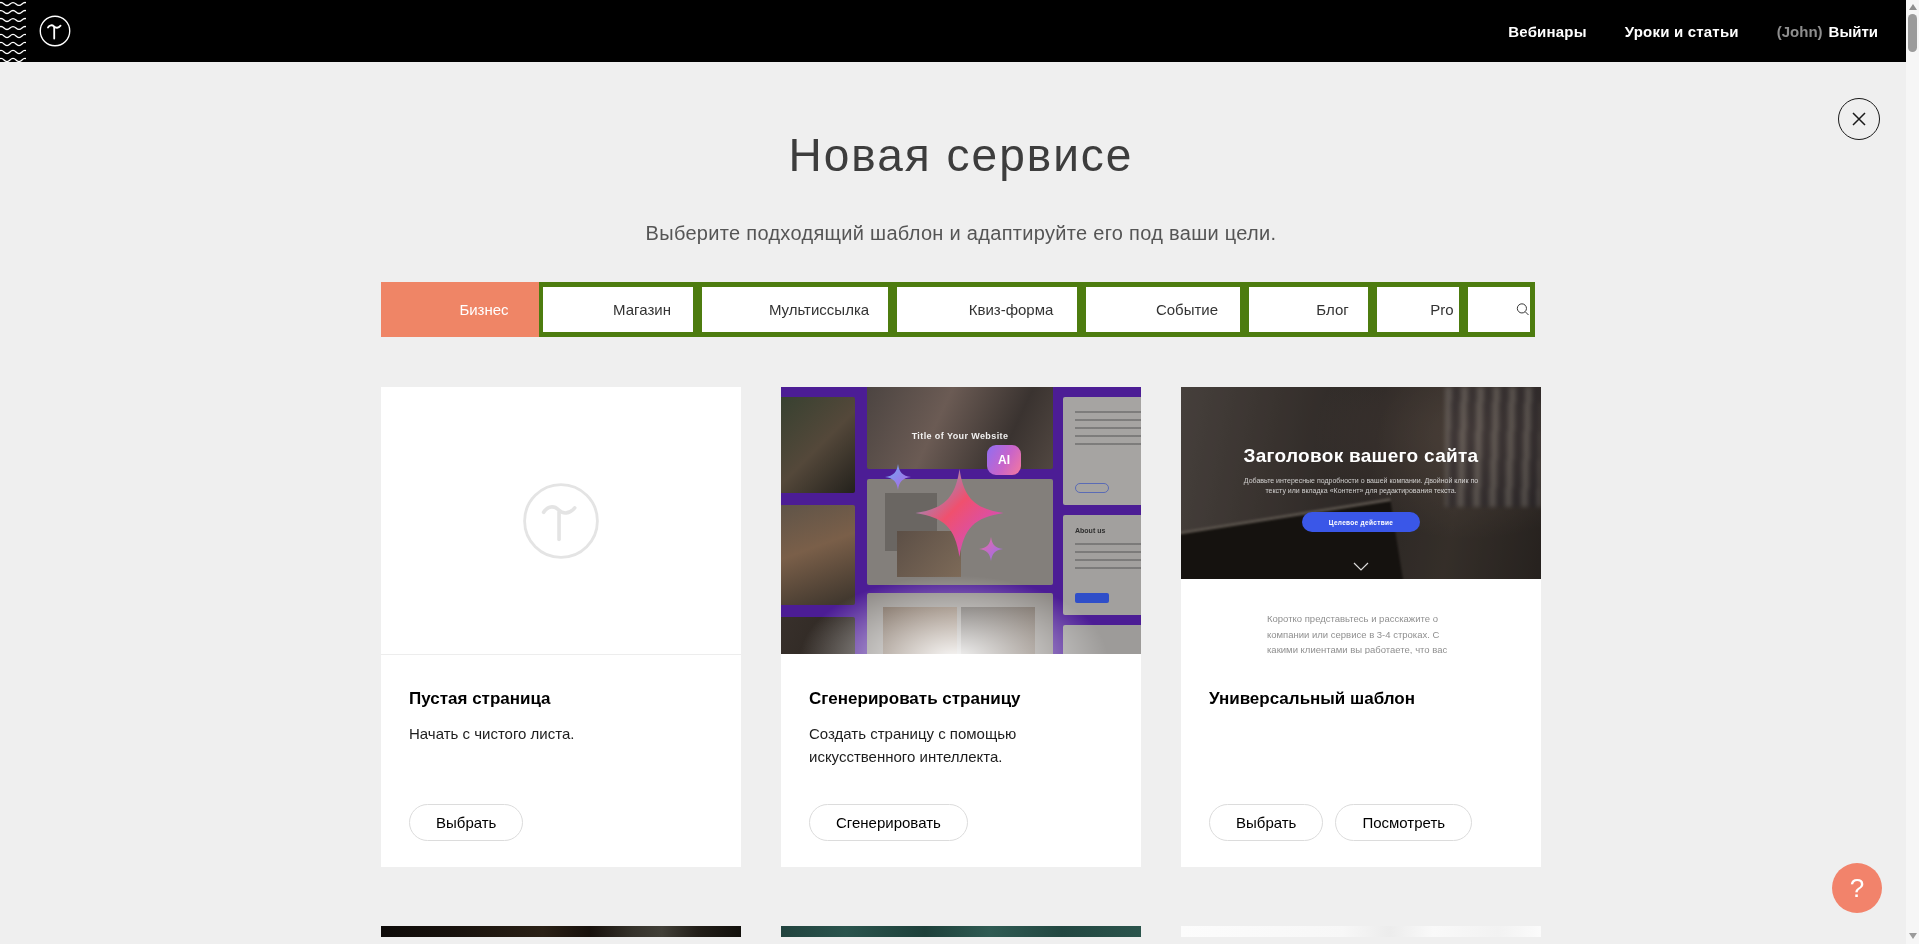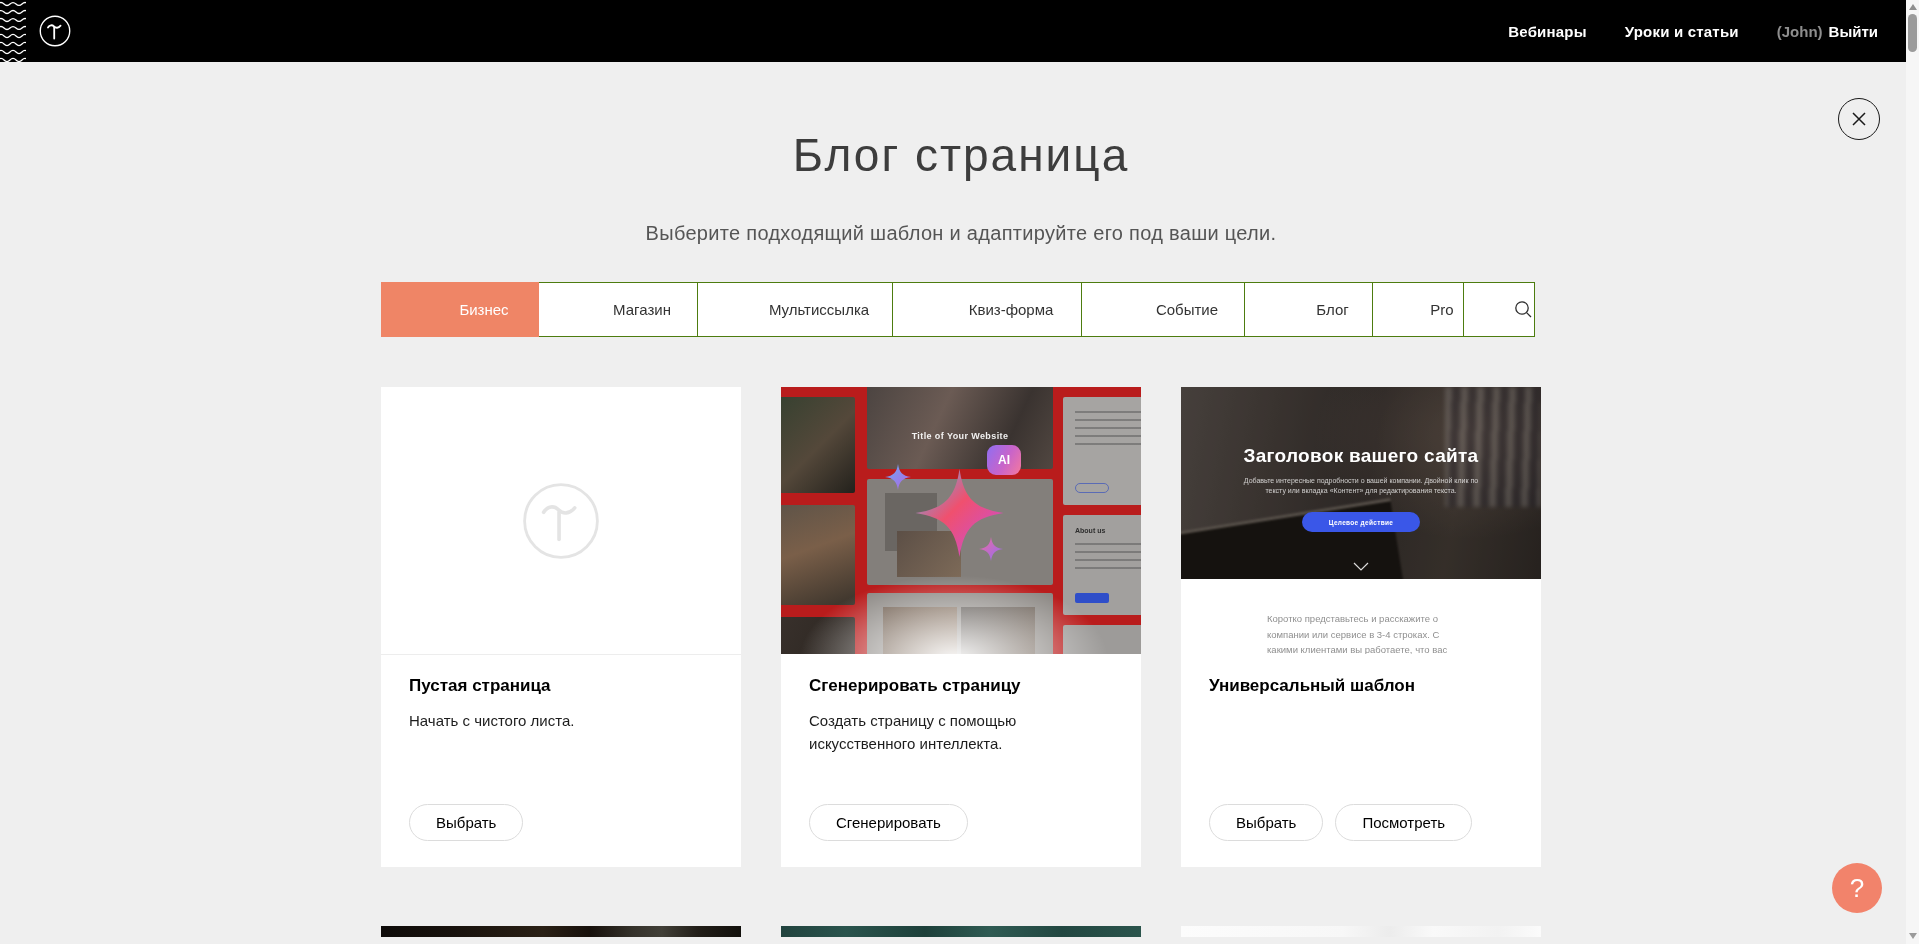--- a/index.html
+++ b/index.html
@@ -35,43 +35,43 @@
     background:#f2836b; color:#fff; font-size:26px; font-weight:400; display:flex; align-items:center; justify-content:center;
     cursor:pointer; z-index:6; }
 
   
   .content { position:absolute; top:62px; left:381px; width:1160px; }
   .page-title { margin-top:66px; text-align:center; font-size:46px; font-weight:300; color:#3d3d3d; letter-spacing:2px; }
   .page-subtitle { margin-top:40px; text-align:center; font-size:20px; font-weight:300; color:#555; letter-spacing:.3px; }
 
   
   .tabs { margin-top:37px; display:flex; height:55px; }
-  .tab { background:#fff; border:1px solid #4d7c0f; margin-left:-1px; display:flex; align-items:center; justify-content:center;
+  .tab { background:#fff; border:5px solid #4d7c0f; margin-left:-1px; display:flex; align-items:center; justify-content:center;
     font-size:15px; color:#333; cursor:pointer;padding-left:48px; }
   .tab:first-child { margin-left:0; }
   .tab.active { background:#ef8566; border-color:#ef8566; color:#fff; z-index:1; }
   .t0{width:158px}.t1{width:160px}.t2{width:196px}.t3{width:190px}.t4{width:164px}.t5{width:129px}.t6{width:92px}.t7{width:72px}
 
   
   .cards-row { margin-top:50px; display:flex; gap:40px; }
   .card { width:360px; height:480px; background:#fff; position:relative; cursor:pointer; }
   .card-img { width:360px; height:267px; position:relative; overflow:hidden; }
   .card-divider { position:absolute; top:267px; left:0; width:100%; height:1px; background:#ededed; }
-  .card-body { position:absolute; top:267px; left:0; right:0; bottom:0; padding:22px 28px; }
+  .card-body { position:absolute; top:267px; left:0; right:0; bottom:0; padding:35px 28px; }
   .card-title { font-size:17px; font-weight:700; color:#000; }
   .card-desc { margin-top:13px; font-size:15px; color:#1d1d1d; line-height:1.55; }
   .card-actions { position:absolute; left:28px; bottom:26px; display:flex; gap:12px; }
   .pill-btn { height:37px; padding:0 26px; border:1px solid #dcdcdc; border-radius:19px; background:#fff;
     font-size:15px; color:#000; font-family:inherit; cursor:pointer; display:flex; align-items:center; }
 
   
   .watermark { position:absolute; left:50%; top:50%; transform:translate(-50%,-50%); }
 
   
-  .ai-img { background:#b91c1c;padding-left:29px; }
+  .ai-img { background:#4c1d95;padding-left:29px; }
   .tile { position:absolute; border-radius:2px; }
   .tile-photo1 { left:-14px; top:10px;  width:88px; height:96px;  background:linear-gradient(135deg,#33402f,#54483a 55%,#23211c); }
   .tile-photo2 { left:-14px; top:118px; width:88px; height:100px; background:linear-gradient(160deg,#5d5348,#7a5f49 45%,#3a332b); }
   .tile-photo3 { left:-14px; top:230px; width:88px; height:60px;  background:linear-gradient(120deg,#3a322d,#2a241f); }
   .tile-hero   { left:86px; top:-12px; width:186px; height:94px; background:linear-gradient(115deg,#4a4340,#6b5b54 40%,#3a3330 75%,#514741); display:flex; align-items:center; justify-content:center; }
   .tile-hero-title { margin-top:28px; font-size:9px; font-weight:600; color:rgba(255,255,255,.92); letter-spacing:.4px; }
   .tile-mid    { left:86px; top:92px; width:186px; height:106px; background:#837f7b; }
   .tile-mid::before { content:""; position:absolute; left:18px; top:14px; width:52px; height:58px; background:#6a6662; }
   .tile-mid::after  { content:""; position:absolute; left:30px; top:52px; width:64px; height:46px; background:linear-gradient(130deg,#5c4f46,#7d6a58); }
   .tile-bot    { left:86px; top:206px; width:186px; height:90px; background:#8c8884; }
@@ -157,21 +157,21 @@
 <div class="close-btn">
   <svg width="18" height="18" viewBox="0 0 18 18">
     <path d="M3,3 L15,15 M15,3 L3,15" stroke="#1a1a1a" stroke-width="1.5"></path>
   </svg>
 </div>
 <div class="help-btn">
   <span>?</span>
 </div>
 
 <div class="content">
-  <div class="page-title">Блог страница</div>
+  <div class="page-title">Новая сервисе</div>
   <div class="page-subtitle">Выберите подходящий шаблон и адаптируйте его под ваши цели.</div>
 
   <div class="tabs">
     <div class="tab t0 active">Бизнес</div>
     <div class="tab t1">Магазин</div>
     <div class="tab t2">Мультиссылка</div>
     <div class="tab t3">Квиз-форма</div>
     <div class="tab t4">Событие</div>
     <div class="tab t5">Блог</div>
     <div class="tab t6">Pro</div>

